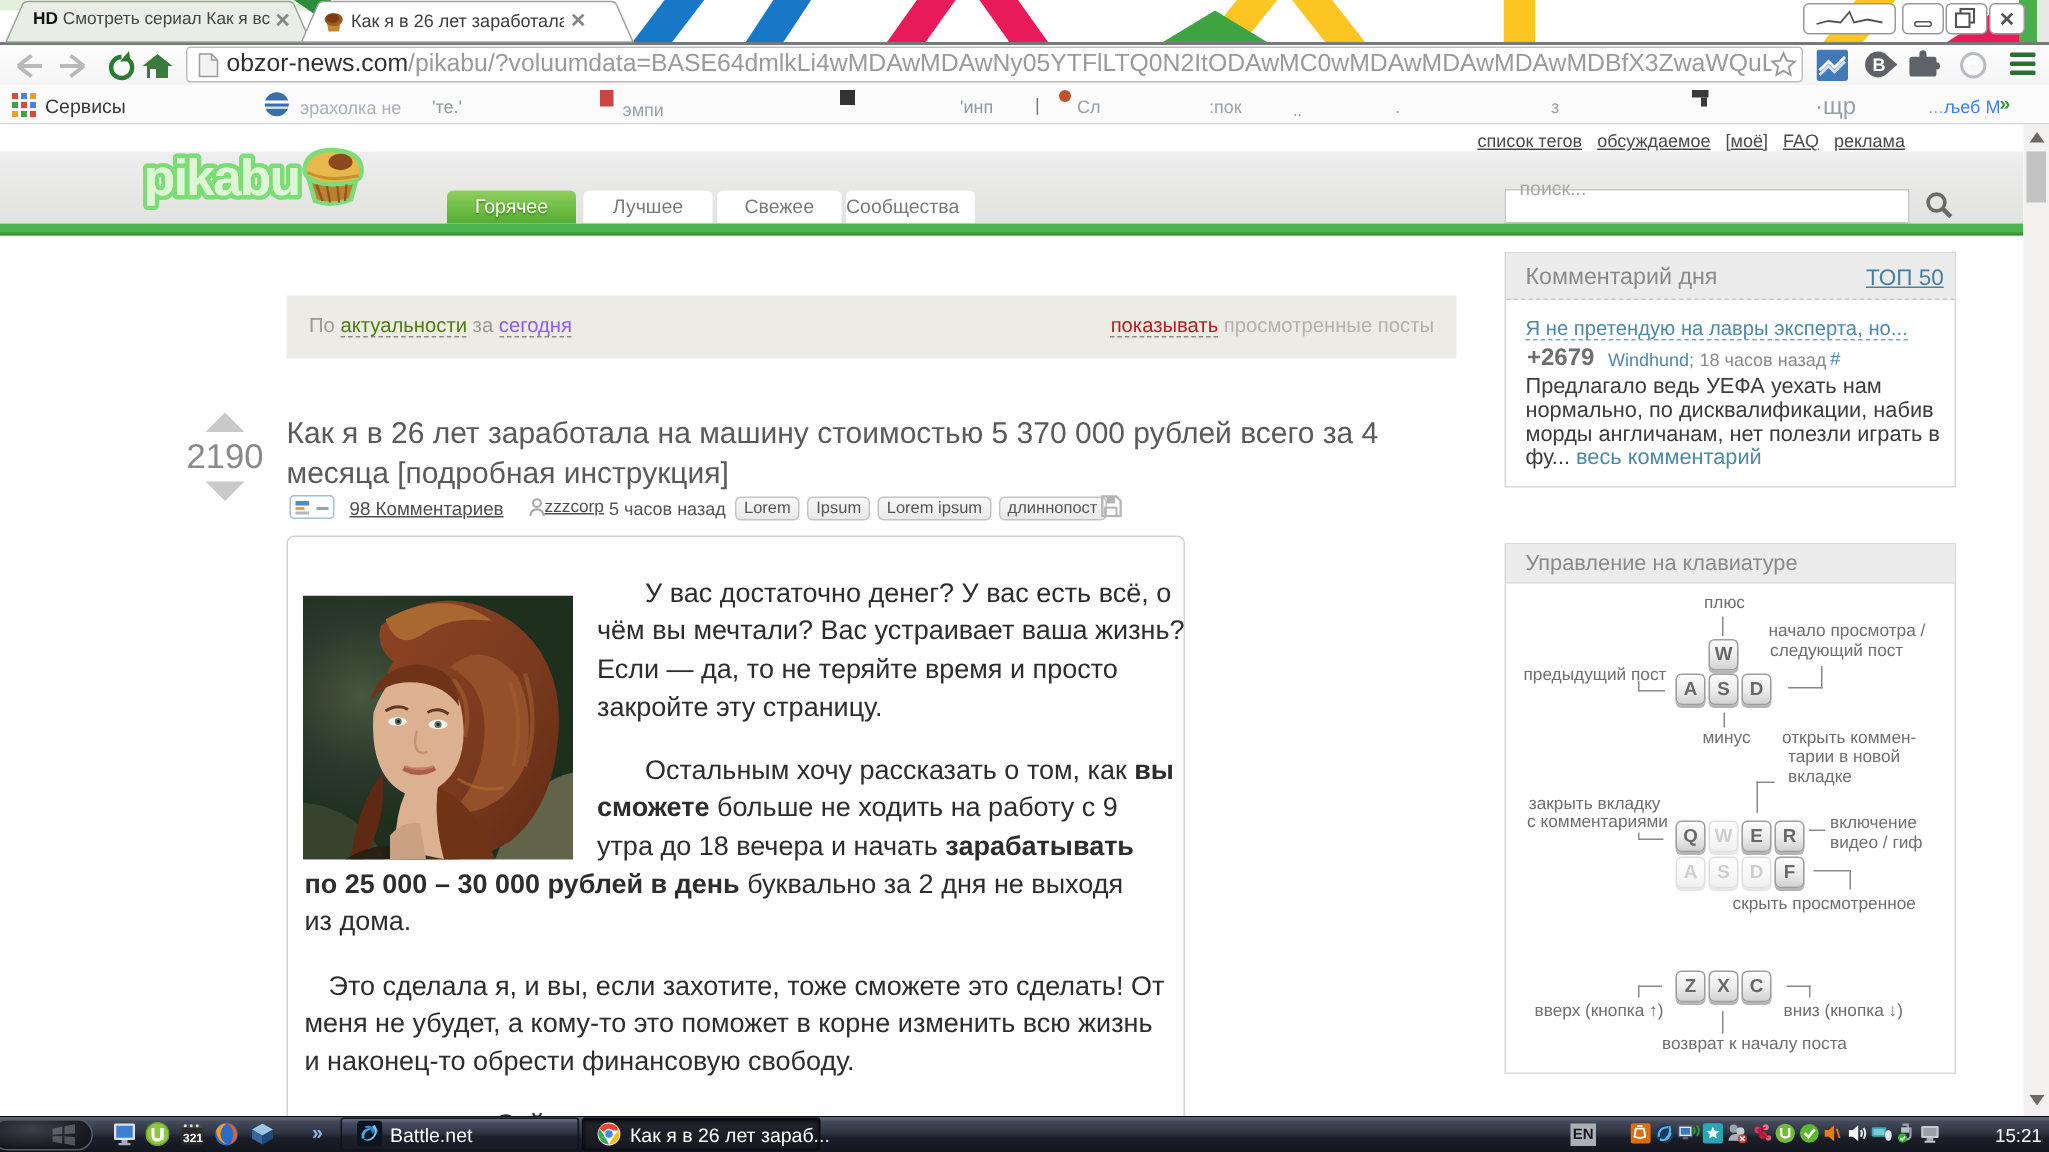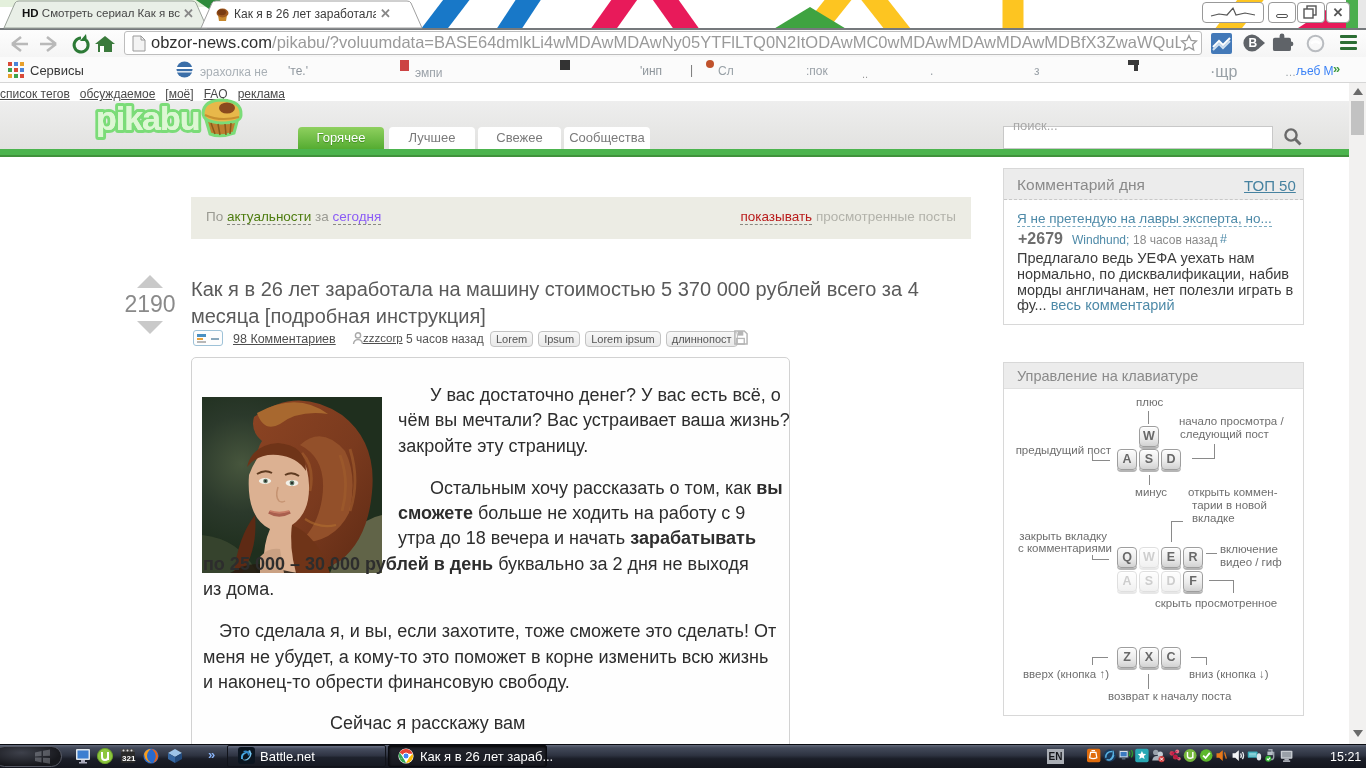--- a/index.html
+++ b/index.html
@@ -154,21 +154,21 @@
 <div class="a" style="left:1034px;top:64px;font-size:12px;color:#9aa1a8">з</div>
 <div class="a" style="left:1128px;top:60px;width:11px;height:5px;background:#3a3a3a"></div>
 <div class="a" style="left:1134px;top:65px;width:4px;height:6px;background:#3a3a3a"></div>
 <div class="a" style="left:1210px;top:63px;font-size:16px;color:#98a0a6">·щр</div>
 <div class="a" style="left:1285px;top:66px;font-size:11px;color:#98a0a6">…</div>
 <div class="a" style="left:1296px;top:64px;font-size:12px;color:#3b82f6">љеб М</div>
 <div class="a" style="left:1333px;top:61px;font-size:13px;color:#3f9a3f;font-weight:bold">»</div>
 
 <div class="a" style="left:0;top:83px;width:1349px;height:661px;background:#fff;overflow:hidden">
 
-  <div class="a" style="left:0;top:4px;width:1270px;font-size:12px;color:#4a4a4a">
+  <div class="a" style="left:0;top:4px;width:1270px;text-align:right;font-size:12px;color:#4a4a4a">
     <span style="text-decoration:underline">список тегов</span>&nbsp;&nbsp;
     <span style="text-decoration:underline">обсуждаемое</span>&nbsp;&nbsp;
     [<span style="text-decoration:underline">моё</span>]&nbsp;&nbsp;
     <span style="text-decoration:underline">FAQ</span>&nbsp;&nbsp;
     <span style="text-decoration:underline">реклама</span>
   </div>
 
   <div class="a" style="left:0;top:18px;width:1349px;height:48px;background:linear-gradient(#eeeeee,#e2e2e0)"></div>
 
   <svg class="a" style="left:90px;top:10px" width="160" height="50" viewBox="0 0 160 50">
@@ -179,21 +179,21 @@
       <path d="M113 20 Q114 7 132 7 Q152 8 151 22 Q151 30 131 30 Q113 29 113 20 Z" fill="#e8b84a"></path>
       <ellipse cx="137" cy="15" rx="8" ry="5.5" fill="#8a4a1e" stroke="none"></ellipse>
     </g>
     <path d="M115 22 Q130 29 149 24" stroke="#c89030" stroke-width="2" fill="none"></path>
     <path d="M121 30 L125 41 M128 31 L130 42 M135 31 L136 42 M141 30 L140 41" stroke="#8a5a1a" stroke-width="1.5" fill="none"></path>
   </svg>
 
   <div class="a" style="left:298px;top:44px;width:86px;height:22px;border-radius:4px 4px 0 0;background:linear-gradient(#8fd05f,#55ac31);color:#fff;font-size:13px;text-align:center;line-height:22px;text-shadow:0 1px 1px #3f8a20">Горячее</div>
   <div class="a" style="left:389px;top:44px;width:86px;height:22px;border-radius:4px 4px 0 0;background:#fff;color:#7a7a7a;font-size:13px;text-align:center;line-height:22px">Лучшее</div>
   <div class="a" style="left:478px;top:44px;width:83px;height:22px;border-radius:4px 4px 0 0;background:#fff;color:#7a7a7a;font-size:13px;text-align:center;line-height:22px">Свежее</div>
-  <div class="a" style="left:564px;top:44px;width:86px;height:22px;border-radius:4px 4px 0 0;background:#fff;color:#7a7a7a;font-size:13px;text-align:center;line-height:22px">Сообщества</div>
+  <div class="a" style="left:564px;top:44px;width:86px;height:22px;border-radius:4px 4px 0 0;background:#fff;color:#7a7a7a;font-size:13px;line-height:22px">Сообщества</div>
 
   <div class="a" style="left:1003px;top:43px;width:270px;height:23px;background:#fff;border:1px solid #c8c8c8"></div>
   <div class="a" style="left:1013px;top:35px;font-size:13px;color:#a8a8a8">поиск...</div>
   <svg class="a" style="left:1283px;top:44px" width="20" height="20" viewBox="0 0 20 20">
         <circle cx="8" cy="8" r="5.6" fill="none" stroke="#6a6a6a" stroke-width="2.4"></circle>
         <path d="M12.3 12.3 L17.5 17.5" stroke="#6a6a6a" stroke-width="3"></path>
       </svg>
 
   <div class="a" style="left:0;top:66px;width:1349px;height:8px;background:#4cb44e;border-bottom:2px solid #40923c"></div>
 
@@ -265,20 +265,21 @@
     <path d="M68 114 Q77 117 87 114" stroke="#c87b65" stroke-width="1.5" fill="none"></path>
     <path d="M40 176 Q56 152 53 118 Q36 140 32 176 Z" fill="#5e2a14"></path>
     <path d="M90 128 Q115 138 128 176 L94 176 Q87 150 90 128 Z" fill="#6f3418"></path>
     <path d="M28 176 Q48 164 62 168 Q82 174 96 176 Z" fill="#241c12" opacity=".85"></path>
     <path d="M58 160 Q66 150 78 152 L82 176 L58 176 Z" fill="#caa183"></path>
   </svg>
 
   <div class="a" style="left:203px;top:300px;width:580px;font-size:18px;color:#2d2d2d;line-height:25.3px;white-space:nowrap">
     <div style="margin-left:195px;text-indent:32px">У вас достаточно денег? У вас есть всё, о</div>
     <div style="margin-left:195px">чём вы мечтали? Вас устраивает ваша жизнь?</div>
+    <div style="margin-left:195px">Если — да, то не теряйте время и просто</div>
     <div style="margin-left:195px">закройте эту страницу.</div>
     <div style="margin-left:195px;text-indent:32px;margin-top:17px">Остальным хочу рассказать о том, как <b>вы</b></div>
     <div style="margin-left:195px"><b>сможете</b> больше не ходить на работу с 9</div>
     <div style="margin-left:195px">утра до 18 вечера и начать <b>зарабатывать</b></div>
     <div><b>по 25 000 – 30 000 рублей в день</b> буквально за 2 дня не выходя</div>
     <div>из дома.</div>
     <div style="text-indent:16px;margin-top:17px">Это сделала я, и вы, если захотите, тоже сможете это сделать! От</div>
     <div>меня не убудет, а кому-то это поможет в корне изменить всю жизнь</div>
     <div>и наконец-то обрести финансовую свободу.</div>
     <div style="margin-left:127px;margin-top:16px">Сейчас я расскажу вам</div>

